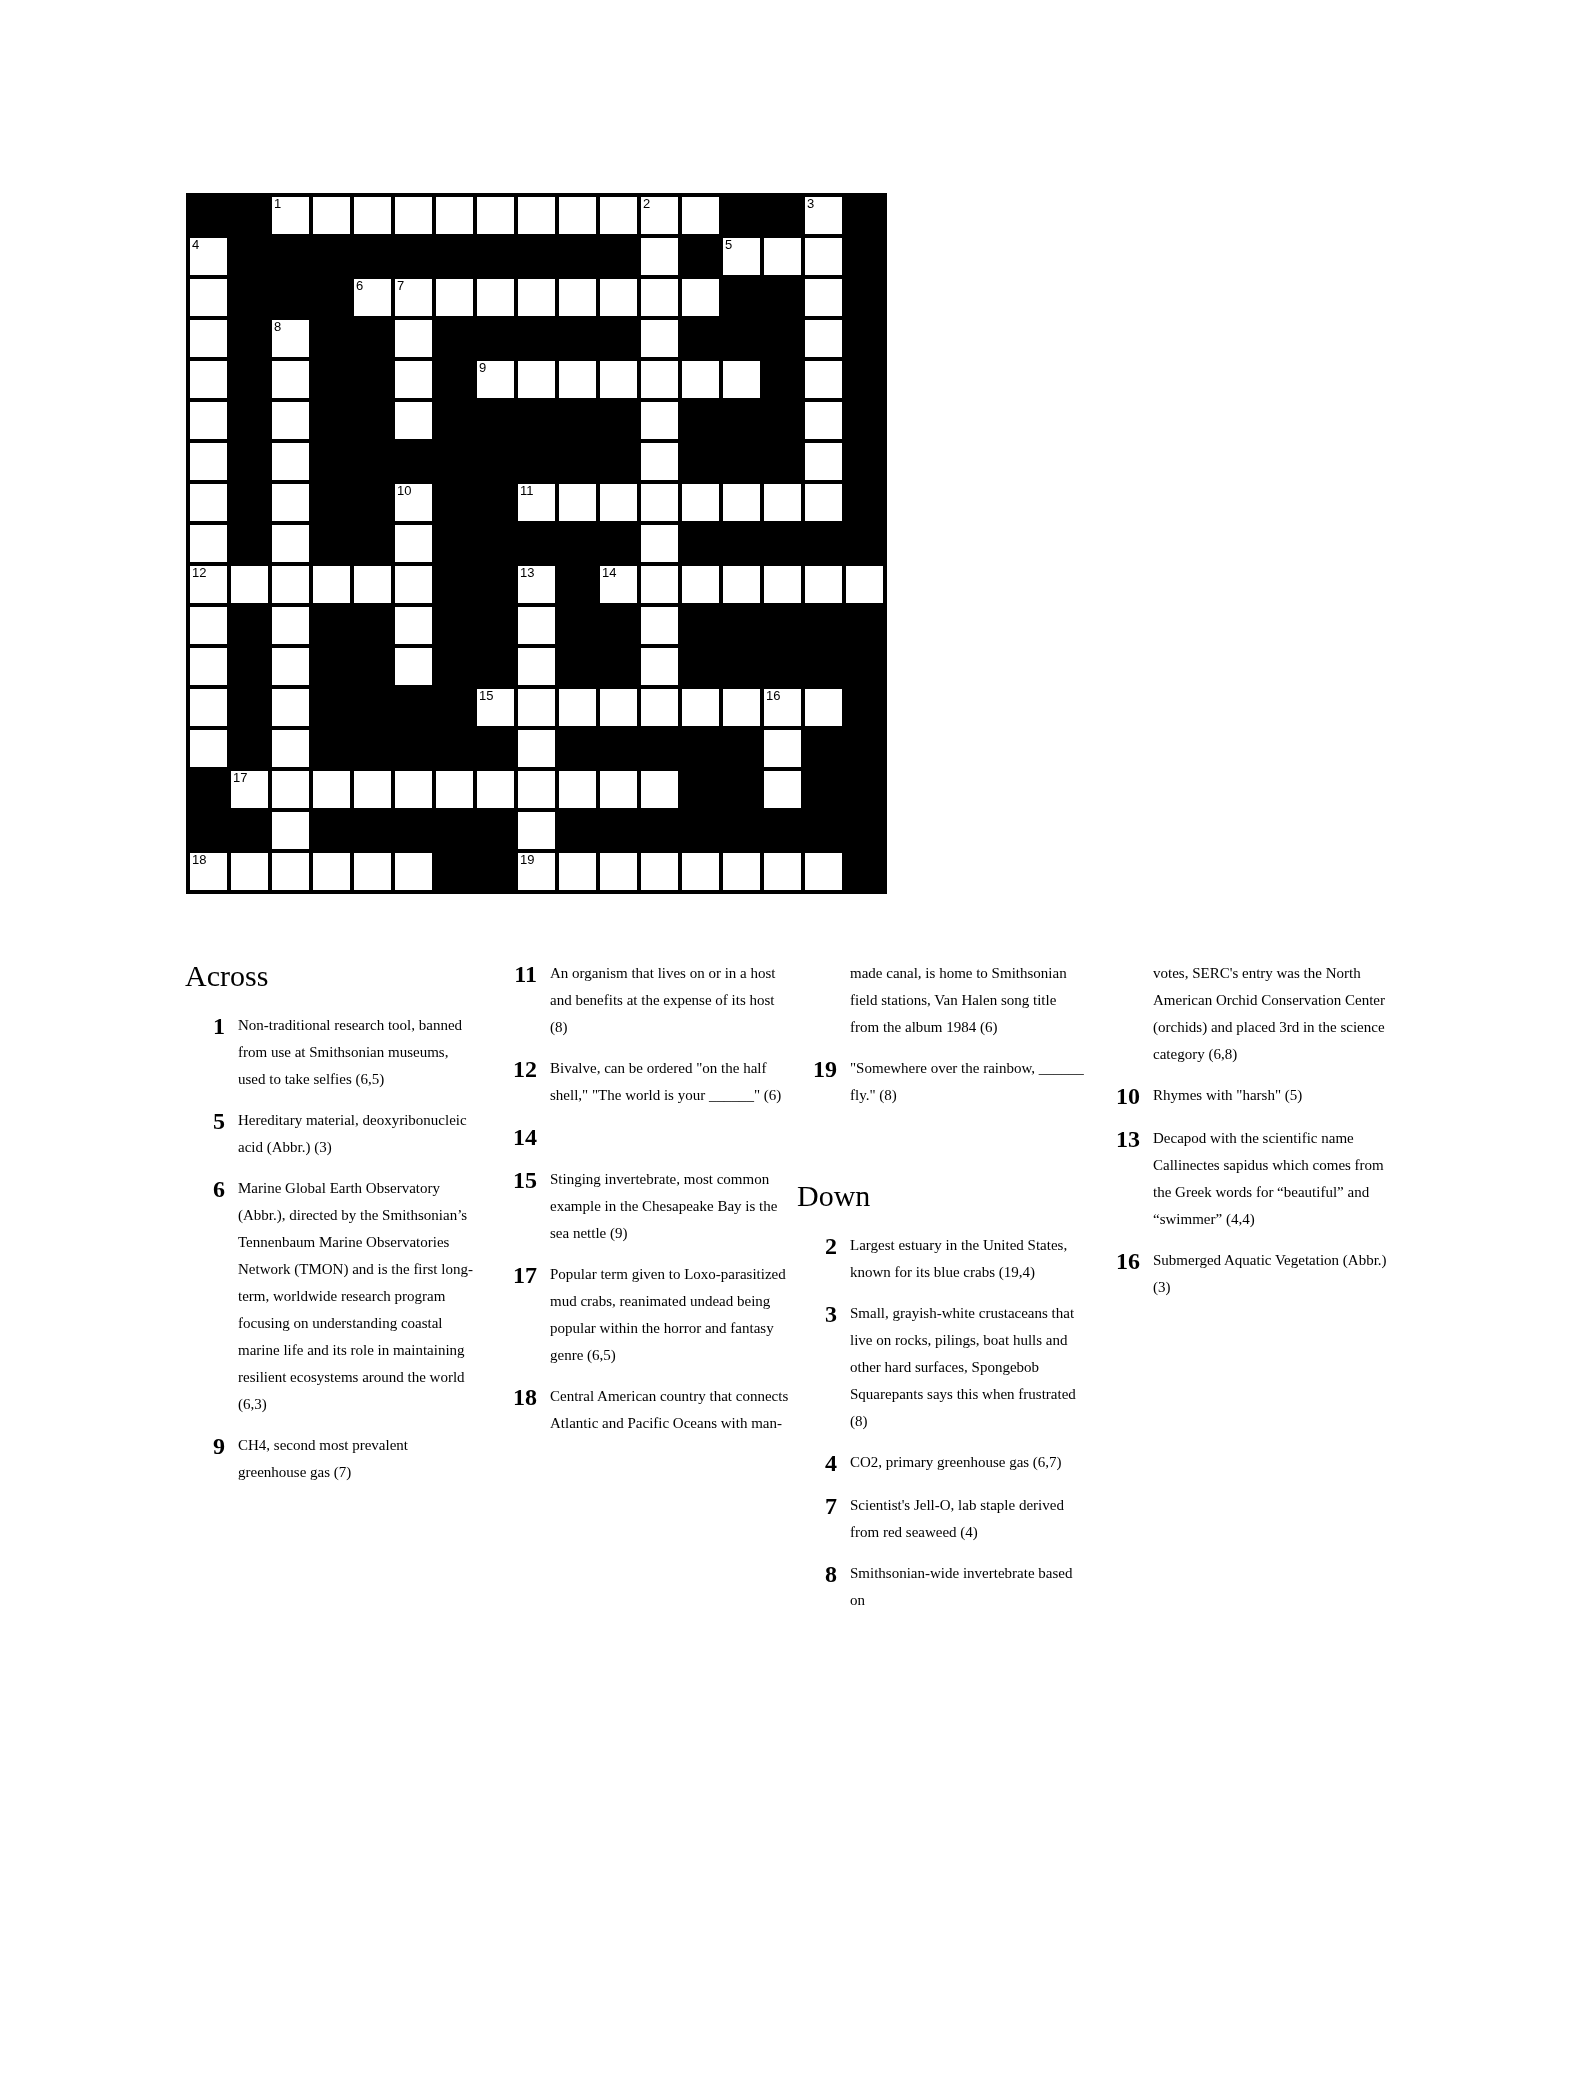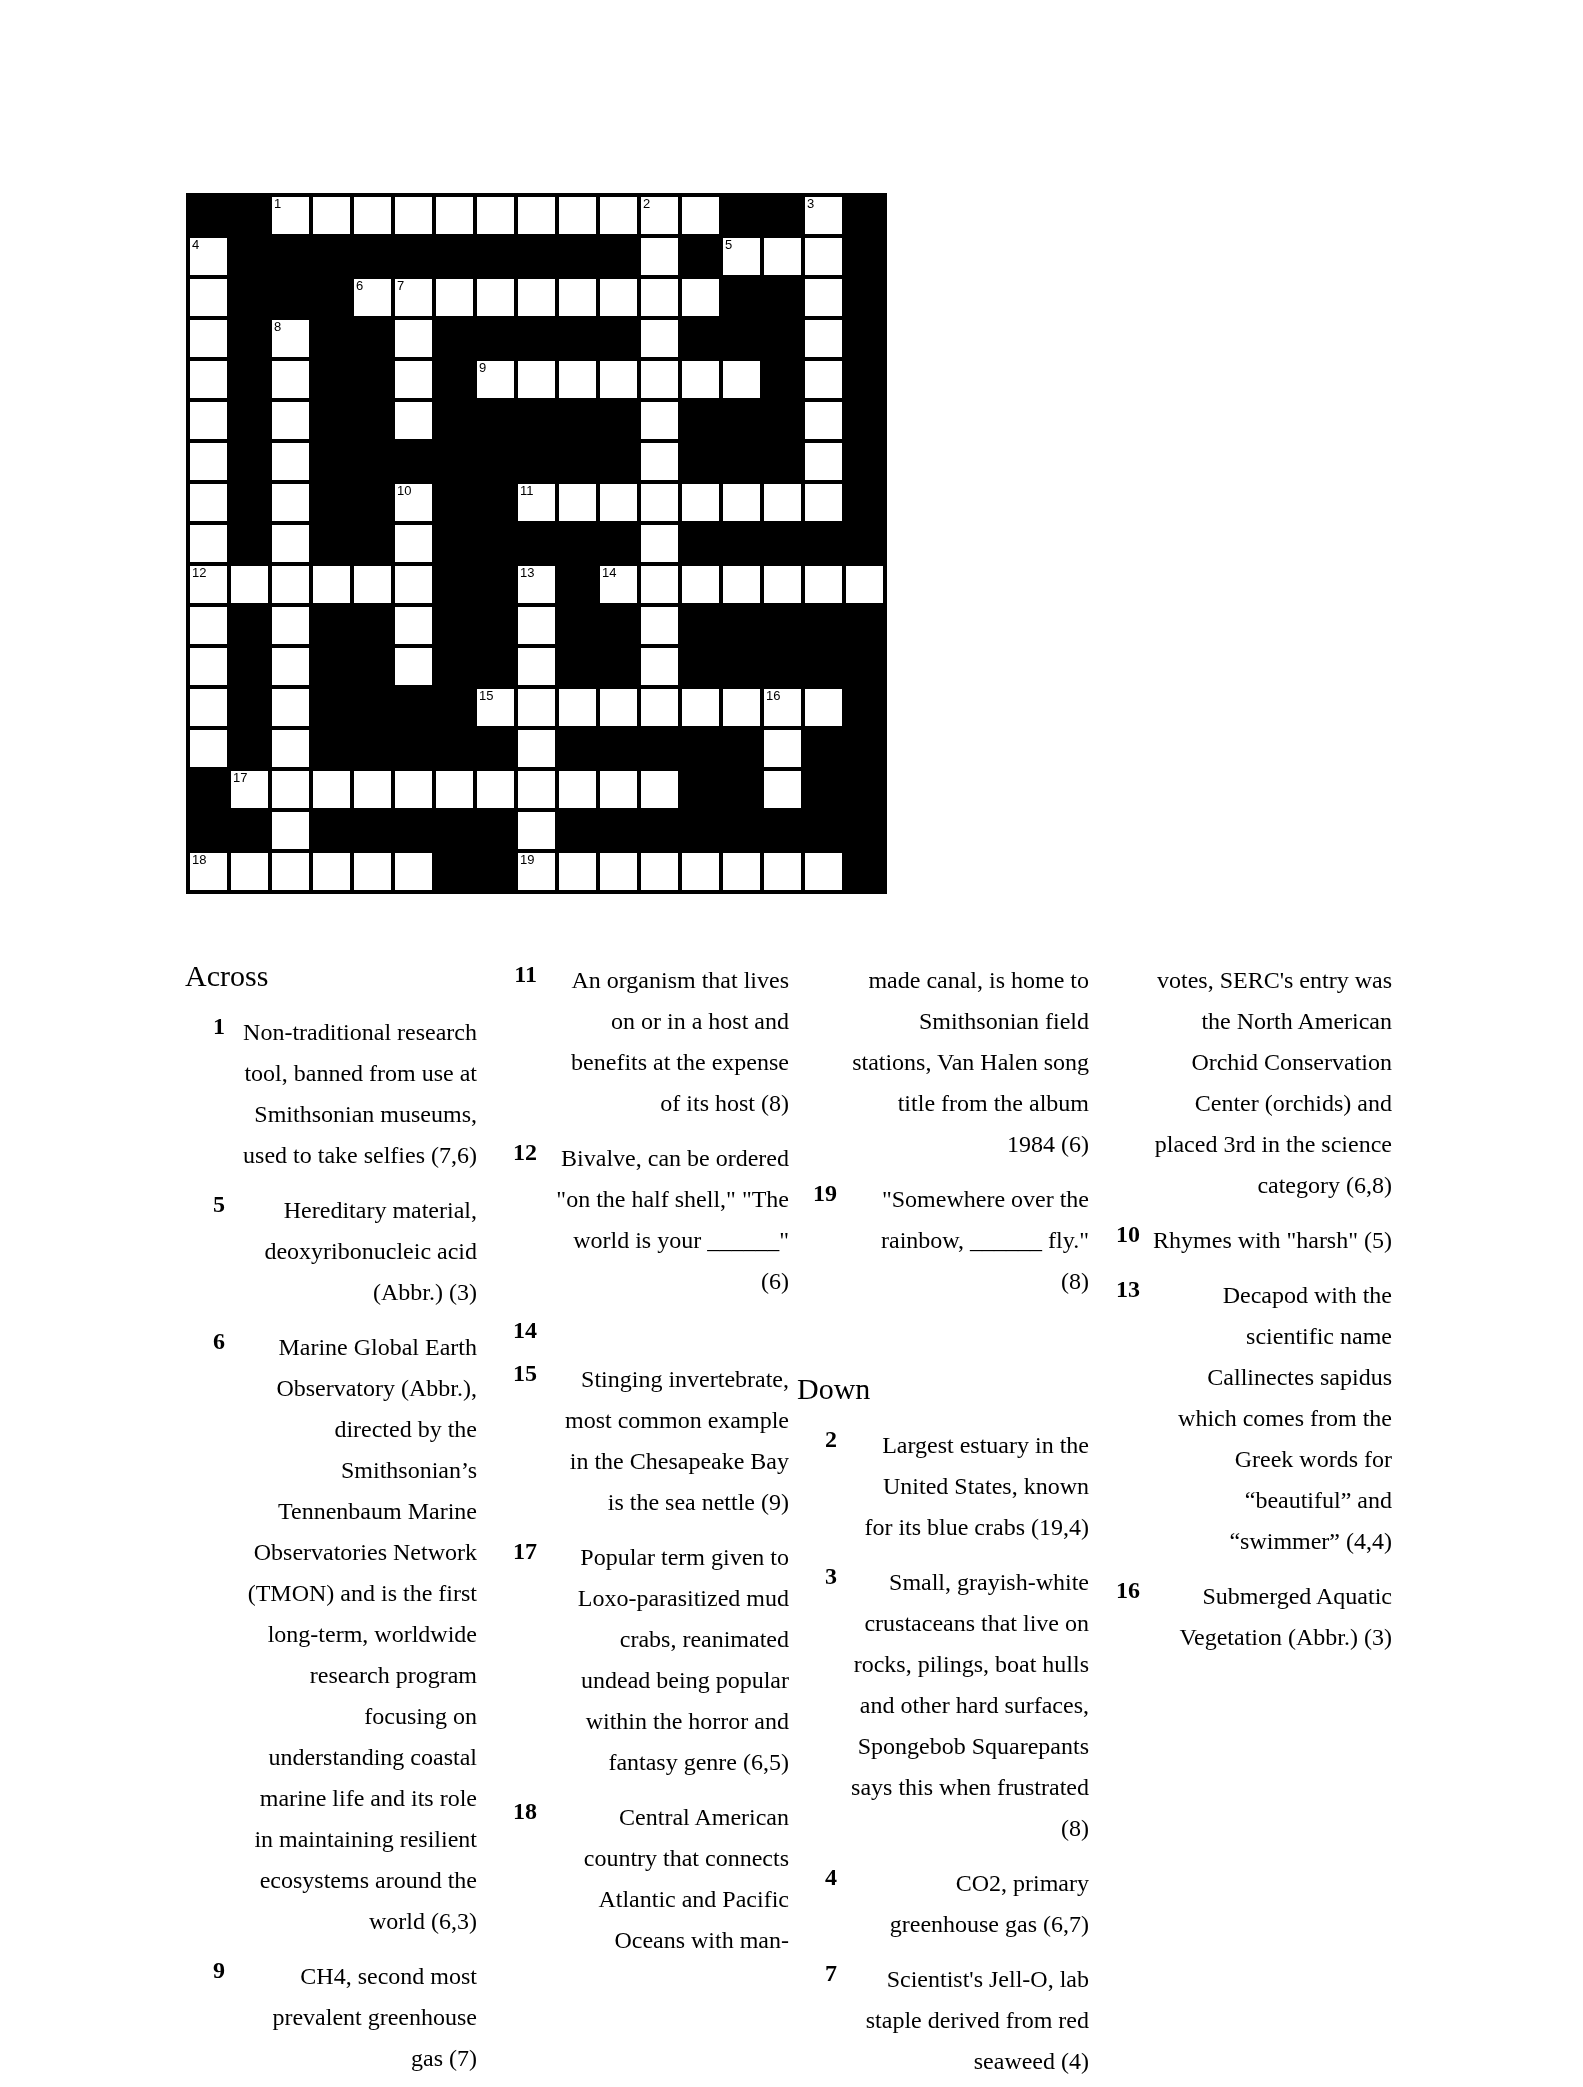--- a/index.html
+++ b/index.html
@@ -47,21 +47,21 @@
   }
   .section-header.spaced { margin-top: 71px; }
 
   .clue-row { display: flex; margin-bottom: 14px; }
   .clue-num {
     flex: 0 0 40px; text-align: right; font-weight: bold;
     font-size: 24px; line-height: 28.5px; padding-right: 0;
   }
   .clue-text {
     flex: 1 1 auto; margin-left: 13px;
-    font-size: 24px; line-height: 41px; text-align: right;
+    font-size: 15px; line-height: 27px;
   }
 </style>
 </head>
 <body>
 
 <div class="page">
 
   <div class="grid" id="crossword-grid">
       <div class="cell black"></div>
       <div class="cell black"></div>
@@ -389,21 +389,21 @@
       <div class="cell white"></div>
       <div class="cell white"></div>
       <div class="cell white"></div>
       <div class="cell black"></div>
     </div>
 
   <div class="clue-col c1">
       <div class="section-header">Across</div>
       <div class="clue-row">
         <div class="clue-num">1</div>
-        <div class="clue-text">Non-traditional research tool, banned from use at Smithsonian museums, used to take selfies (7,6)</div>
+        <div class="clue-text">Non-traditional research tool, banned from use at Smithsonian museums, used to take selfies (6,5)</div>
       </div>
       <div class="clue-row">
         <div class="clue-num">5</div>
         <div class="clue-text">Hereditary material, deoxyribonucleic acid (Abbr.) (3)</div>
       </div>
       <div class="clue-row">
         <div class="clue-num">6</div>
         <div class="clue-text">Marine Global Earth Observatory (Abbr.), directed by the Smithsonian’s Tennenbaum Marine Observatories Network (TMON) and is the first long-term, worldwide research program focusing on understanding coastal marine life and its role in maintaining resilient ecosystems around the world (6,3)</div>
       </div>
       <div class="clue-row">

